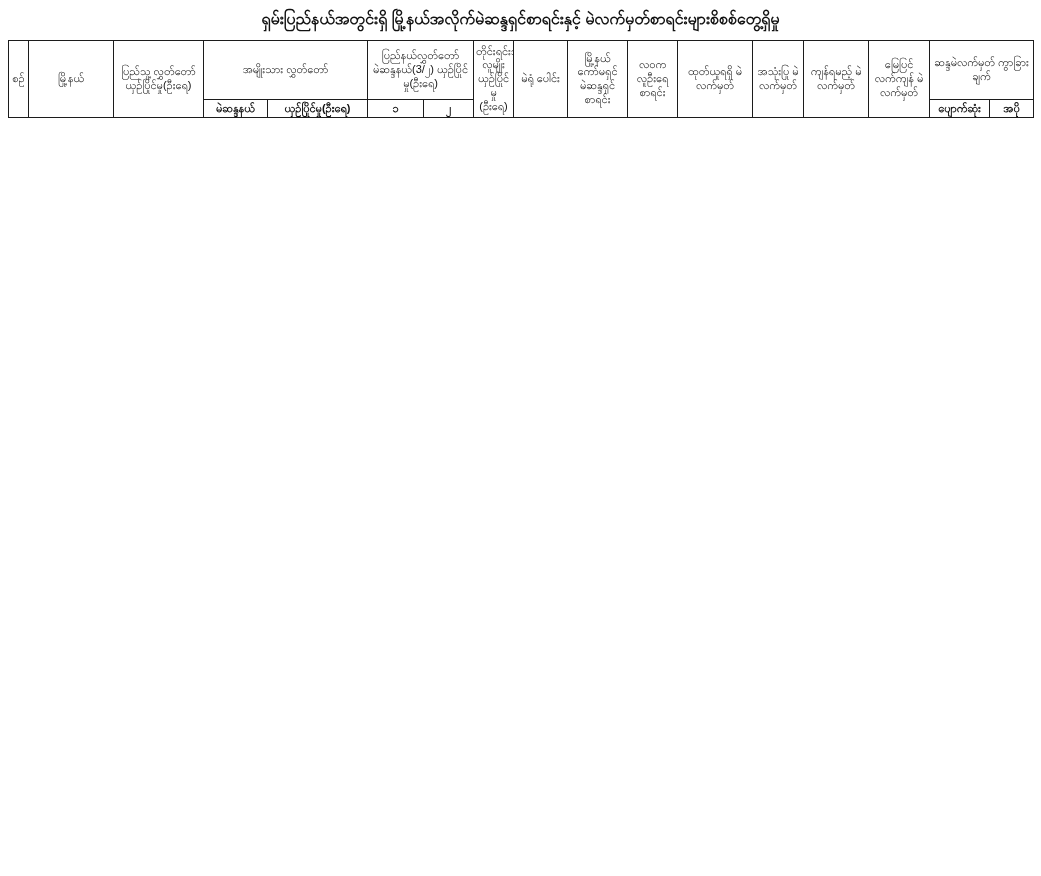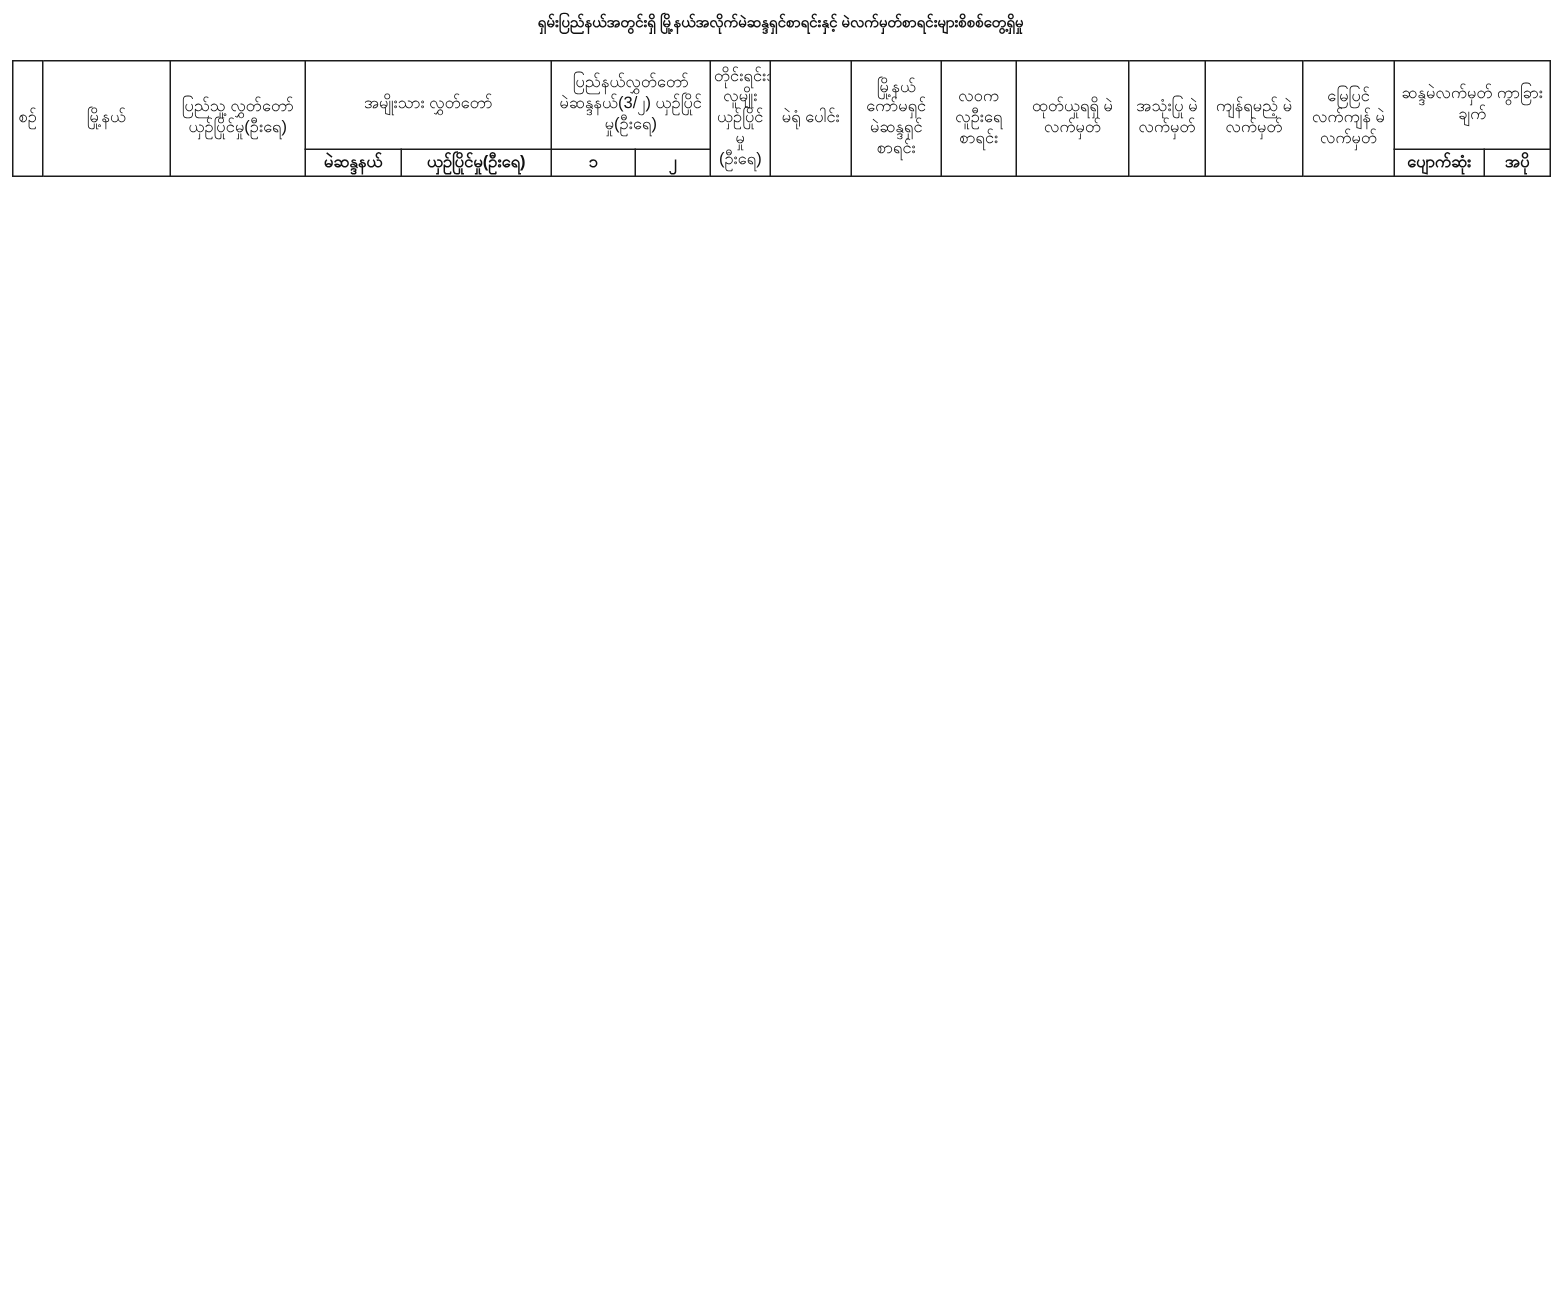--- a/index.html
+++ b/index.html
@@ -1,18 +1,18 @@
 <!DOCTYPE html>
 <html><head>
 <meta charset="utf-8">
 <style>
   html,body{margin:0;padding:0;background:#ffffff;}
   body{font-family:"Liberation Sans","DejaVu Sans",sans-serif;color:#111;width:1041px;height:876px;overflow:hidden;}
   .page{position:relative;width:1041px;height:876px;background:#fff;}
-  .doc-title{position:absolute;top:8px;left:0;width:100%;text-align:center;font-size:10px;font-weight:bold;letter-spacing:0;}
+  .doc-title{position:absolute;top:8px;left:0;width:100%;text-align:center;font-size:16px;font-weight:bold;letter-spacing:0;}
   table.main{position:absolute;top:40px;left:8px;border-collapse:collapse;table-layout:fixed;width:1025px;}
   table.main th, table.main td{border:1px solid #1c1c1c;font-size:11px;line-height:1.25;overflow:hidden;vertical-align:middle;padding:0 2px;}
   thead th{font-weight:normal;text-align:center;vertical-align:middle;padding:2px 1px;}
   thead tr.top th{height:58px;}
   thead tr.sub th{height:17px;font-weight:bold;}
 </style>
 </head>
 <body>
 
 <div class="page">

